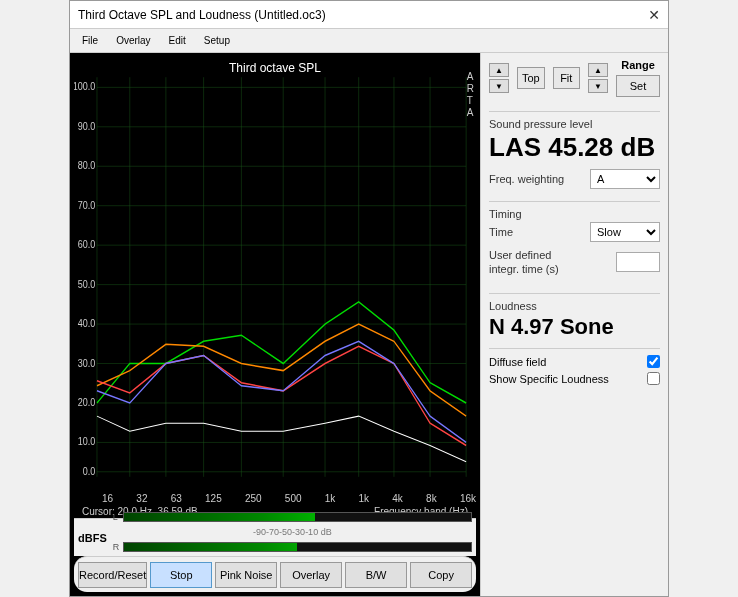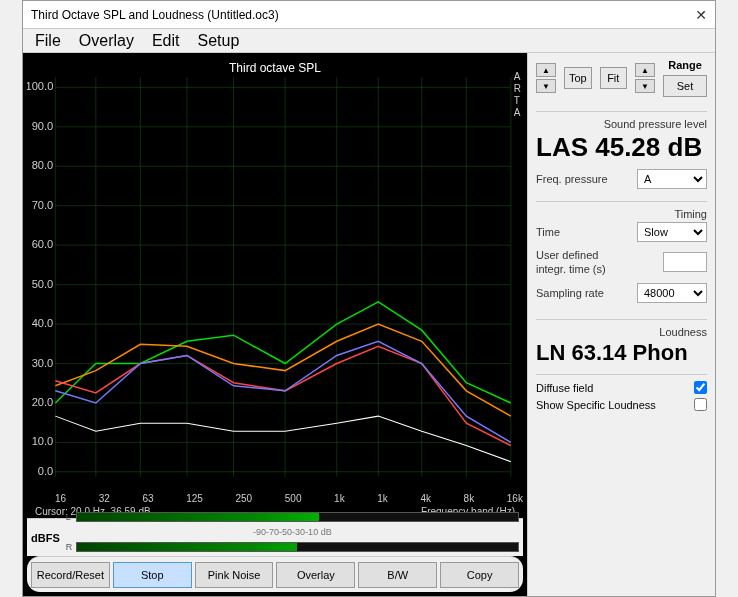--- a/index.html
+++ b/index.html
@@ -8,21 +8,21 @@
       font-size: 12px;
       background: #f0f0f0;
       display: flex;
       justify-content: center;
       align-items: center;
       width: 738px;
       height: 597px;
       overflow: hidden;
     }
     .window {
-      width: 694px;
+      width: 600px;
       height: 597px;
       background: #f0f0f0;
       border: 1px solid #999;
       display: flex;
       flex-direction: column;
     }
     .title-bar {
       background: #fff;
       border-bottom: 1px solid #ccc;
       display: flex;
@@ -47,21 +47,21 @@
       display: flex;
       gap: 2px;
       padding: 2px 4px;
       border-bottom: 1px solid #ccc;
       height: 24px;
       align-items: center;
     }
     .menu-item {
       padding: 2px 8px;
       cursor: pointer;
-      font-size: 16px;
+      font-size: 10px;
     }
     .main-content {
       display: flex;
       flex: 1;
       overflow: hidden;
     }
     .chart-area {
       flex: 1;
       display: flex;
       flex-direction: column;
@@ -172,21 +172,20 @@
       cursor: pointer;
       font-size: 11px;
       display: flex;
       align-items: center;
       justify-content: center;
     }
     .section-label {
       font-size: 11px;
       color: #333;
       margin-bottom: 2px;
-      text-align: right;
     }
     .spl-value {
       font-size: 26px;
       font-weight: bold;
       color: #000;
       margin: 2px 0 6px 0;
     }
     .row-control {
       display: flex;
       align-items: center;
@@ -436,21 +435,21 @@
           <button class="ctrl-btn">Set</button>
         </div>
       </div>
 
       <hr class="divider">
 
       <div>
         <div class="section-label">Sound pressure level</div>
         <div class="spl-value">LAS 45.28 dB</div>
         <div class="row-control">
-          <span class="row-label">Freq. pressure</span>
+          <span class="row-label">Freq. weighting</span>
           <select>
             <option>A</option>
             <option>B</option>
             <option>C</option>
             <option>Z</option>
           </select>
         </div>
       </div>
 
       <hr class="divider">
@@ -462,35 +461,27 @@
           <select>
             <option>Slow</option>
             <option>Fast</option>
             <option>Impulse</option>
           </select>
         </div>
         <div class="row-control">
           <span class="row-label" style="max-width:90px;line-height:1.3;">User defined<br>integr. time (s)</span>
           <input type="text" style="">
         </div>
-        <div class="row-control">
-          <span class="row-label">Sampling rate</span>
-          <select>
-            <option>48000</option>
-            <option>44100</option>
-            <option>96000</option>
-          </select>
-        </div>
       </div>
 
       <hr class="divider">
 
       <div>
         <div class="section-label">Loudness</div>
-        <div class="loudness-value">LN 63.14 Phon</div>
+        <div class="loudness-value">N 4.97 Sone</div>
       </div>
 
       <hr class="divider">
 
       <div class="checkbox-row">
         <span class="checkbox-label">Diffuse field</span>
         <input type="checkbox" checked="" style="">
       </div>
 
       <div class="checkbox-row">

